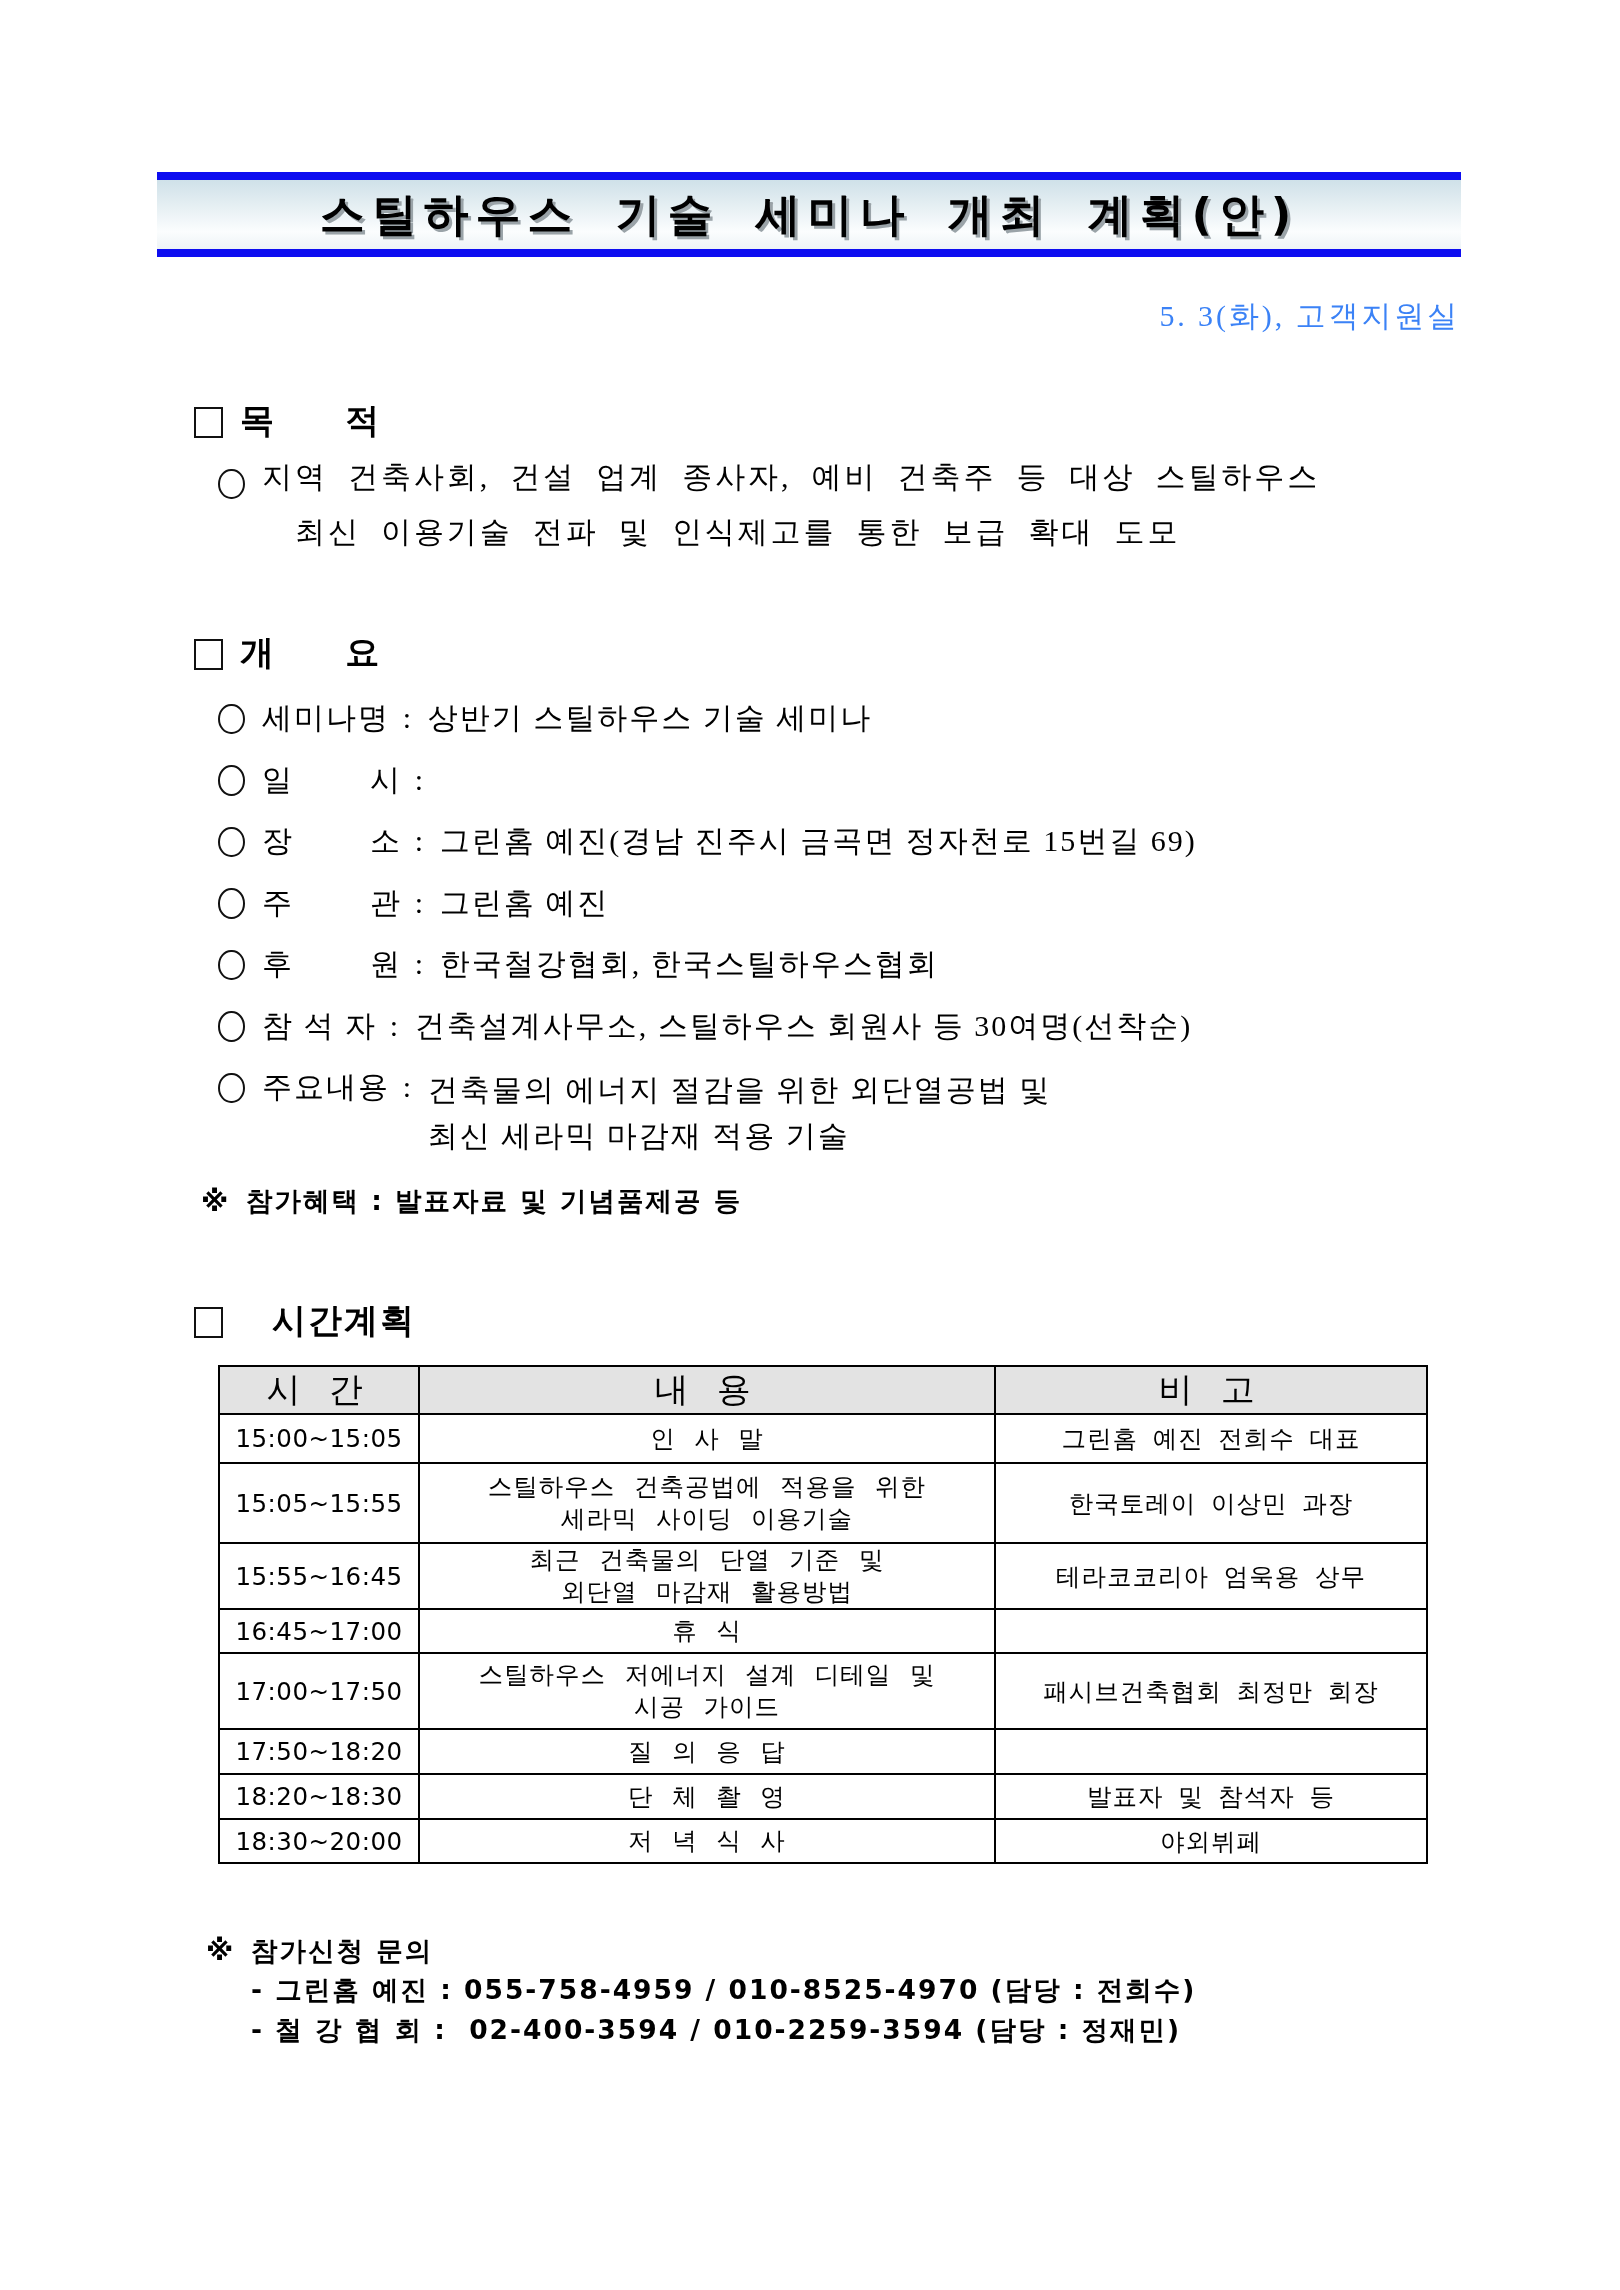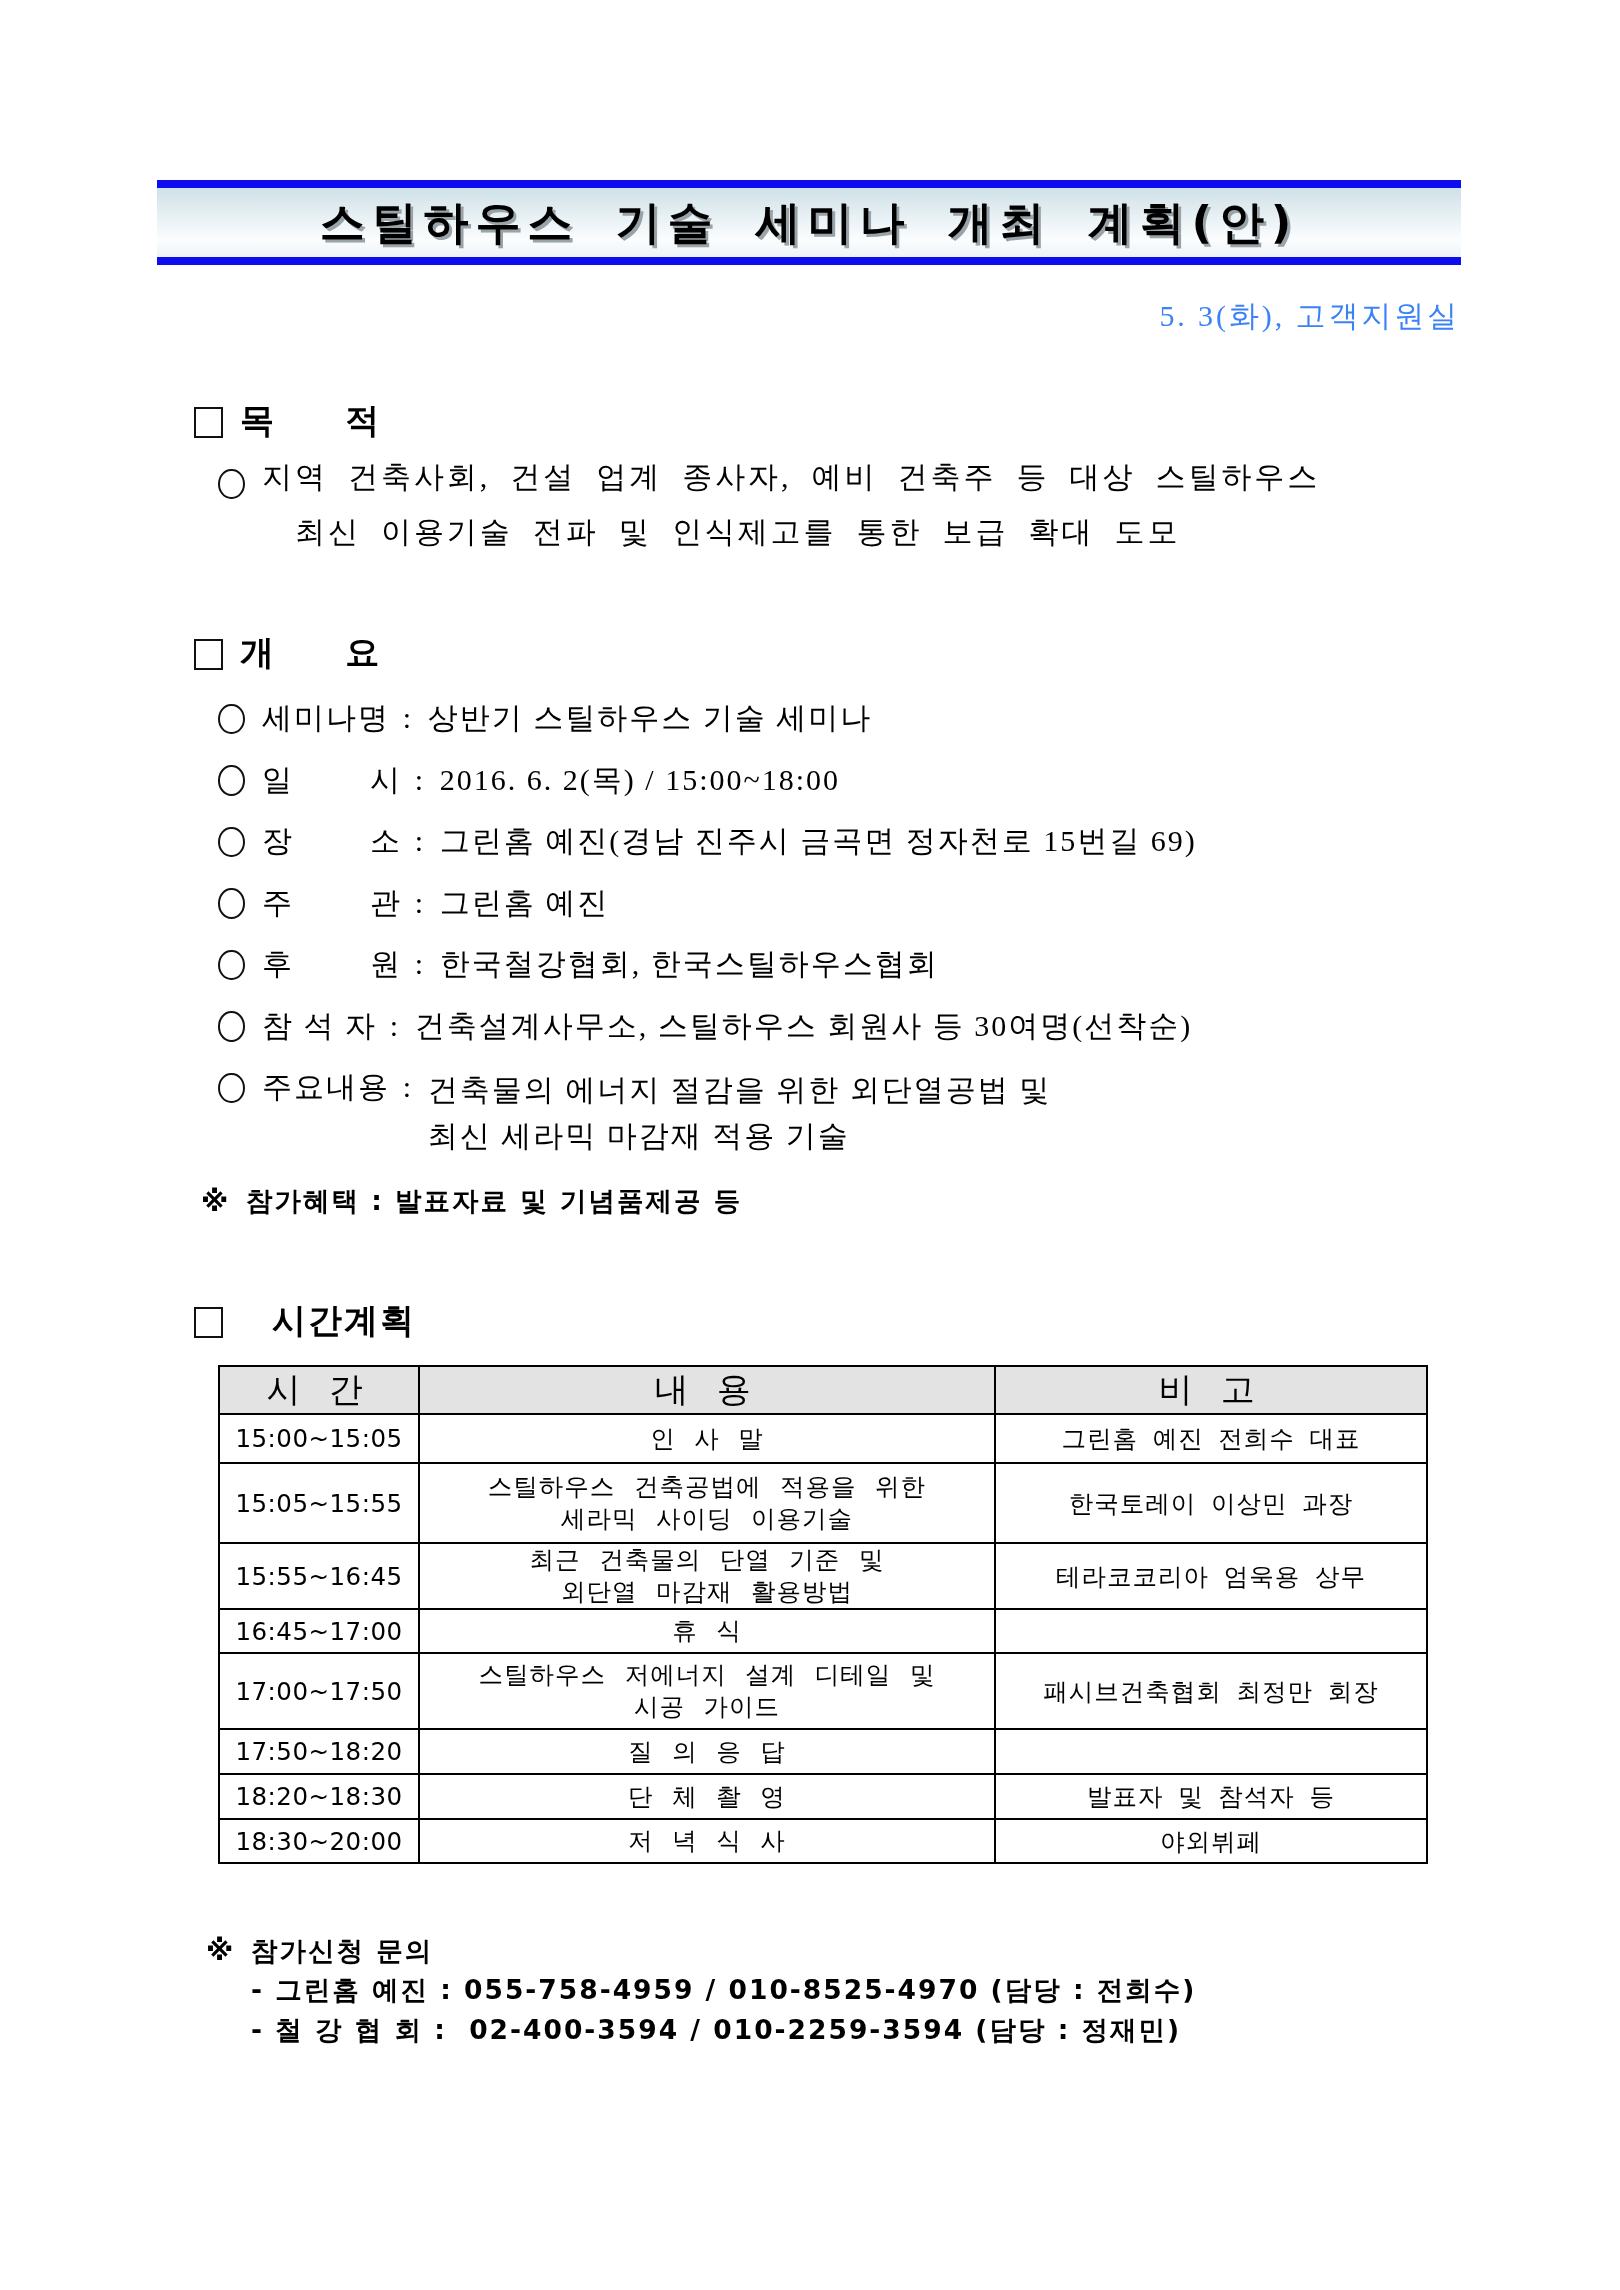--- a/index.html
+++ b/index.html
@@ -11,21 +11,21 @@
     background: #ffffff;
     overflow: hidden;
     font-family: "Liberation Serif", "DejaVu Serif", serif;
     color: #000;
   }
 
   
   .banner {
     position: absolute;
     left: 157px;
-    top: 180px;
+    top: 172px;
     width: 1304px;
     height: 69px;
     border-top: 8.8px solid #0d0df0;
     border-bottom: 8.8px solid #0d0df0;
     background: linear-gradient(180deg, #cfe1e9 0%, #e4eef2 35%, #fbfdfe 75%, #edf3f6 100%);
     display: flex;
     align-items: center;
     justify-content: center;
   }
   .banner-title {
@@ -227,21 +227,20 @@
     <div class="ov-item">
       <span class="o-bullet"></span>
       <span class="ov-label">세미나명</span>
       <span class="ov-sep">:</span>
       <span class="ov-value">상반기 스틸하우스 기술 세미나</span>
     </div>
     <div class="ov-item">
       <span class="o-bullet"></span>
       <span class="ov-label">일        시</span>
       <span class="ov-sep">:</span>
-      <span class="ov-value">2016. 6. 2(목) / 15:00~18:00</span>
     </div>
     <div class="ov-item">
       <span class="o-bullet"></span>
       <span class="ov-label">장        소</span>
       <span class="ov-sep">:</span>
       <span class="ov-value">그린홈 예진(경남 진주시 금곡면 정자천로 15번길 69)</span>
     </div>
     <div class="ov-item">
       <span class="o-bullet"></span>
       <span class="ov-label">주        관</span>

